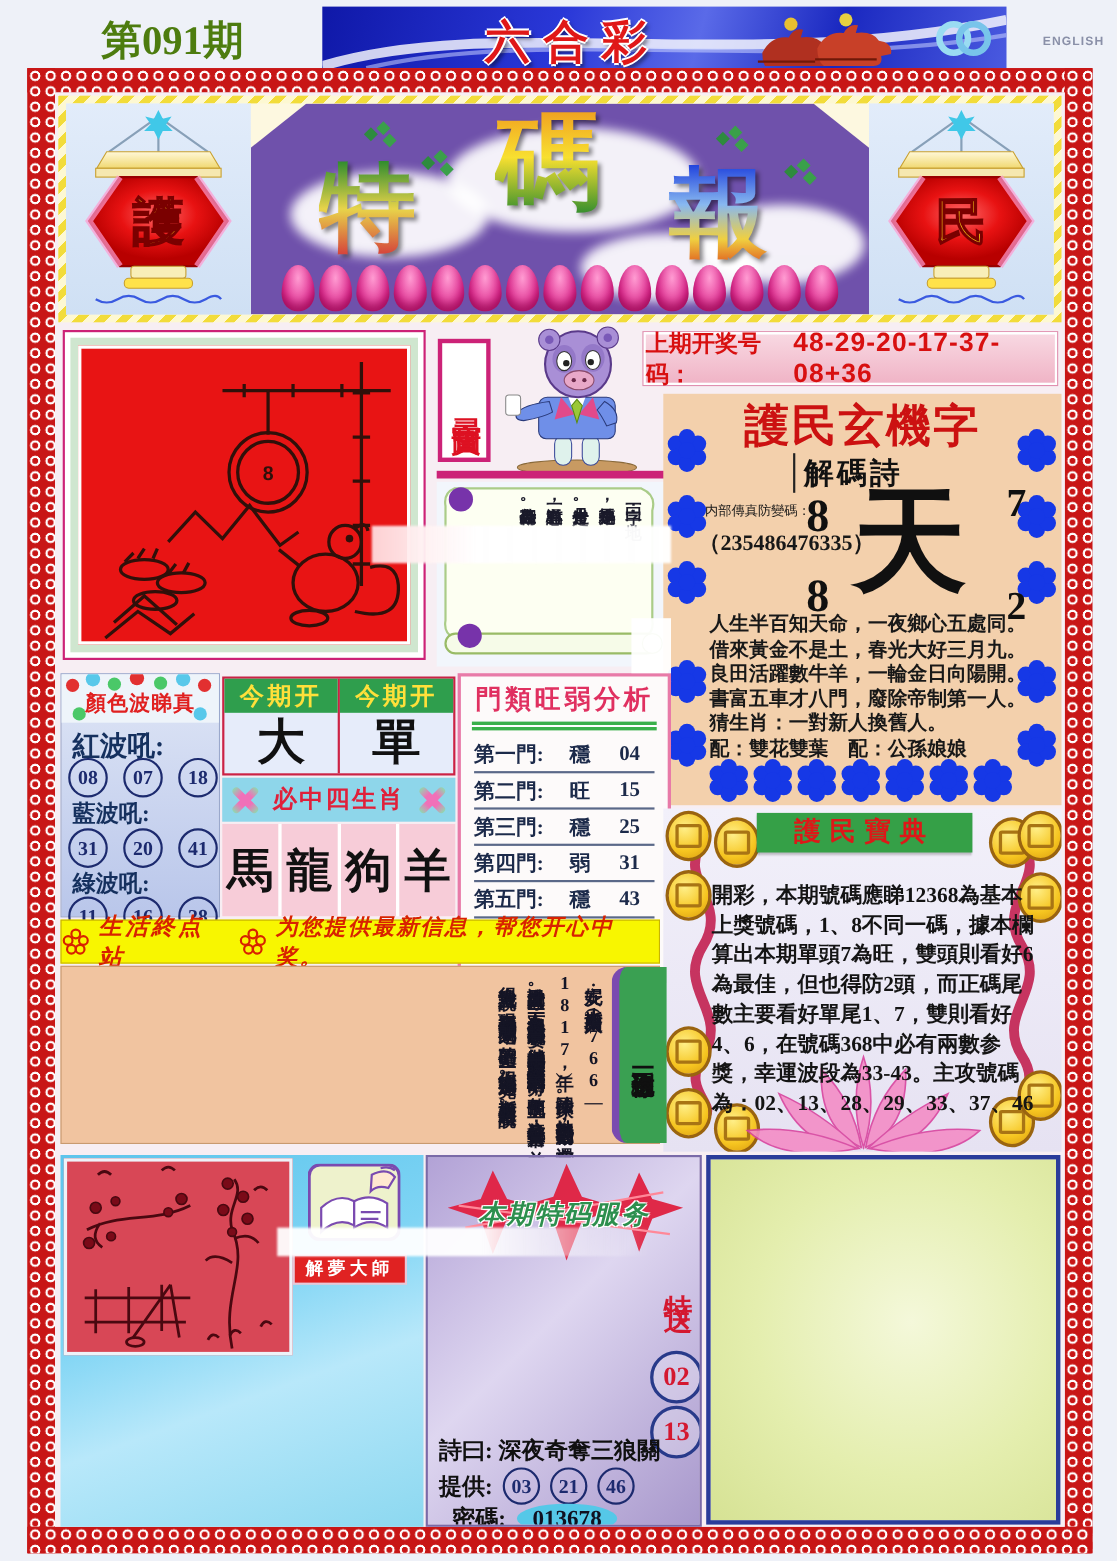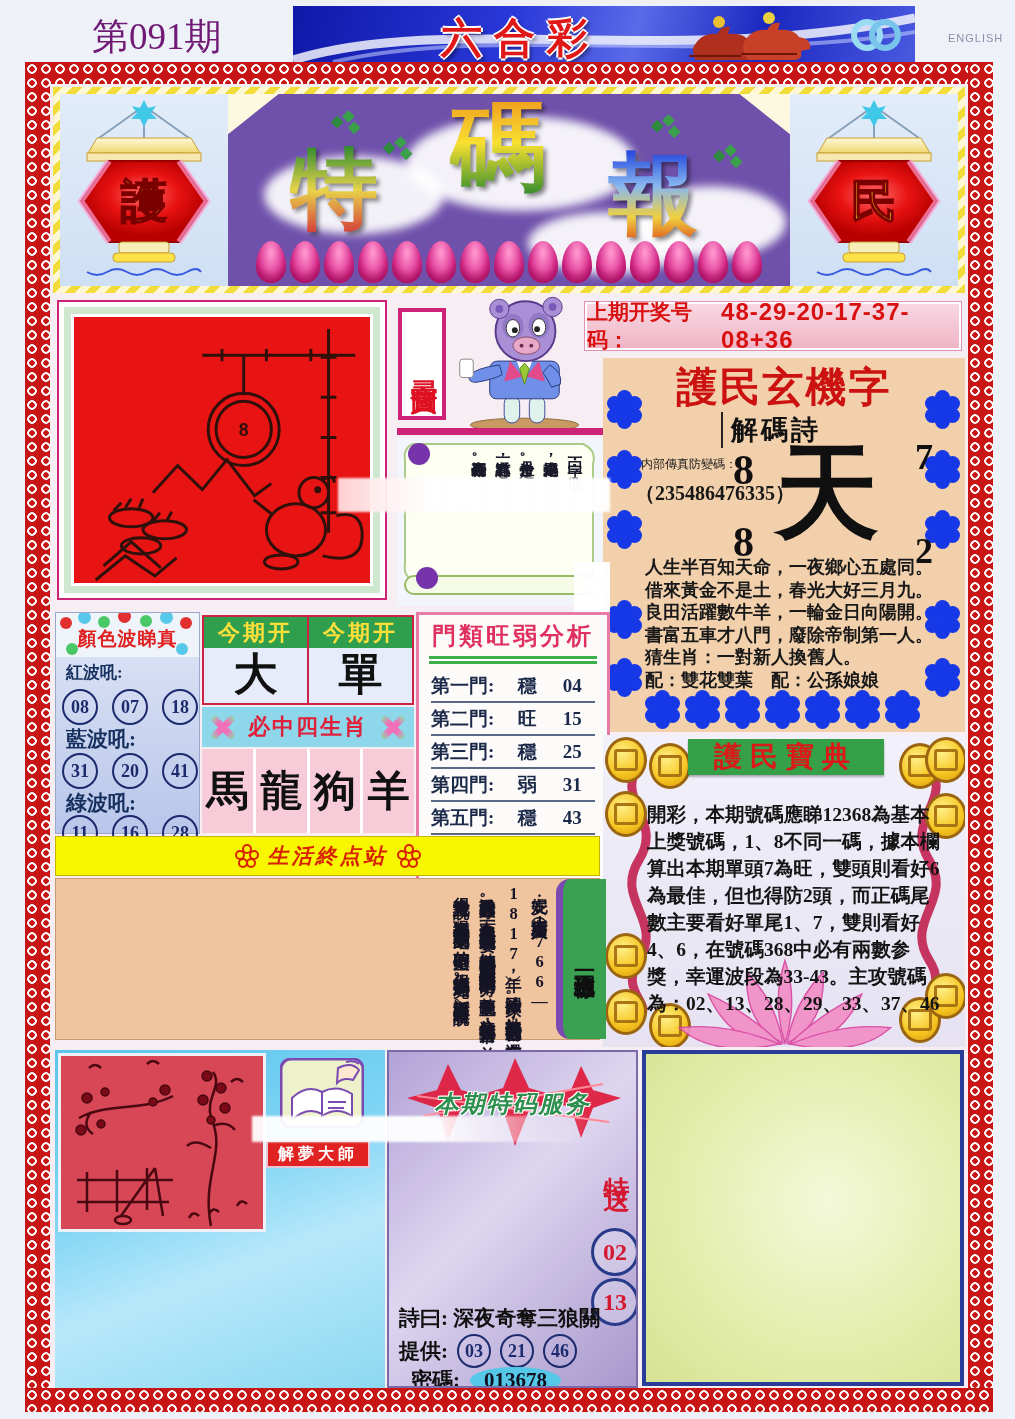--- a/index.html
+++ b/index.html
@@ -42,21 +42,21 @@
      background:linear-gradient(90deg,#8fd8b0,#f070b8 30%,#f070b8 70%,#8fd8b0);}
   .xdec::before{transform:rotate(45deg);} .xdec::after{transform:rotate(-45deg);}
   .vtext{writing-mode:vertical-rl;text-orientation:upright;}
   .artifact{position:absolute;pointer-events:none;}
 </style>
 </head>
 <body>
 
 <div id="page">
 
-  <div class="abs serif" style="left:92px;top:12px;font-size:37px;font-weight:normal;color:#701a75;">第091期</div>
+  <div class="abs serif" style="left:92px;top:12px;font-size:37px;font-weight:bold;color:#4d7c0f;">第091期</div>
 
   <div class="abs" style="left:293px;top:6px;width:622px;height:56px;background:linear-gradient(105deg,#0f18a8 0%,#2a38d8 35%,#5a6ae8 55%,#1a28c0 75%,#4a5ae0 100%);overflow:hidden;">
     <svg class="abs" style="left:0;top:0;" width="622" height="56" viewBox="0 0 622 56">
       <path d="M0,54 C160,6 380,62 622,12" stroke="rgba(255,255,255,.8)" stroke-width="9" fill="none"></path>
       <path d="M40,56 C200,18 420,60 622,26" stroke="rgba(200,210,255,.55)" stroke-width="4" fill="none"></path>
     </svg>
     <div class="abs serif" style="left:148px;top:5px;font-size:41px;font-weight:bold;color:#e01818;letter-spacing:12px;
                 text-shadow:2px 0 0 #fff,-2px 0 0 #fff,0 2px 0 #fff,0 -2px 0 #fff,3px 3px 4px rgba(0,0,0,.5);">六合彩</div>
     <svg class="abs" style="left:388px;top:4px;" width="150" height="50" viewBox="0 0 150 50">
       <g>
@@ -65,21 +65,21 @@
         <path d="M62,34 q8,-16 24,-14 q5,-9 13,-7 l-2,7 q15,-2 21,7 q13,2 11,12 l-9,2 q2,9 -7,9 l-40,2 q-11,-2 -11,-18z" fill="#c84028"></path>
         <circle cx="88" cy="8" r="6" fill="#e8d040"></circle>
         <path d="M8,46 h52 M60,44 h56" stroke="#701808" stroke-width="2"></path>
       </g>
     </svg>
     <svg class="abs" style="left:552px;top:10px;" width="62" height="38" viewBox="0 0 62 38">
       <circle cx="22" cy="19" r="13" fill="none" stroke="#9adcf2" stroke-width="6"></circle>
       <circle cx="40" cy="19" r="13" fill="none" stroke="#78c4ea" stroke-width="6"></circle>
     </svg>
   </div>
-  <div class="abs" style="left:924px;top:32px;font-size:11px;font-weight:normal;color:#8a90a8;letter-spacing:1px;padding-left:24px;">ENGLISH</div>
+  <div class="abs" style="left:924px;top:32px;font-size:11px;font-weight:bold;color:#8a90a8;letter-spacing:1px;padding-left:24px;">ENGLISH</div>
 
   <div class="abs redborder" style="left:25px;top:62px;width:968px;height:22px;"></div>
   <div class="abs redborder" style="left:25px;top:62px;width:25px;height:1350px;"></div>
   <div class="abs redborder" style="left:968px;top:62px;width:25px;height:1350px;"></div>
   <div class="abs redborder" style="left:25px;top:1388px;width:968px;height:24px;"></div>
   <div class="abs content-bg" style="left:50px;top:84px;width:918px;height:1304px;"></div>
 
   <div class="abs stripe" style="left:53px;top:87px;width:912px;height:206px;padding:0;box-sizing:border-box;">
     <div class="mast-inner" style="margin:7px;height:192px;">
       <div class="lantern-panel">
@@ -301,21 +301,21 @@
       <span class="abs" style="left:22px;top:-2px;width:13px;height:13px;border-radius:50%;background:#58c8ea;"></span>
       <span class="abs" style="left:42px;top:3px;width:12px;height:12px;border-radius:50%;background:#4ac868;"></span>
       <span class="abs" style="left:62px;top:-3px;width:13px;height:13px;border-radius:50%;background:#e23030;"></span>
       <span class="abs" style="left:84px;top:2px;width:12px;height:12px;border-radius:50%;background:#4ac868;"></span>
       <span class="abs" style="left:104px;top:-2px;width:13px;height:13px;border-radius:50%;background:#58c8ea;"></span>
       <span class="abs" style="left:124px;top:4px;width:12px;height:12px;border-radius:50%;background:#e23030;"></span>
       <span class="abs" style="left:10px;top:30px;width:12px;height:12px;border-radius:50%;background:#4ac868;"></span>
       <span class="abs" style="left:120px;top:30px;width:12px;height:12px;border-radius:50%;background:#58c8ea;"></span>
       <div class="abs serif" style="left:0;top:13px;width:100%;text-align:center;font-size:19px;font-weight:bold;color:#e02020;letter-spacing:1px;">顏色波睇真</div>
     </div>
-    <div class="abs serif" style="left:10px;top:48px;font-size:17px;font-weight:bold;color:#15305e;font-family:Liberation Serif, serif;">紅波吼:</div>
+    <div class="abs serif" style="left:10px;top:48px;font-size:25px;font-weight:bold;color:#15305e;font-family:Liberation Serif, serif;">紅波吼:</div>
     <div class="abs" style="left:6px;top:76px;display:flex;gap:14px;">
       <span class="ncirc">08</span>
       <span class="ncirc">07</span>
       <span class="ncirc">18</span>
     </div>
     <div class="abs serif" style="left:10px;top:112px;font-size:21px;font-weight:bold;color:#15305e;">藍波吼:</div>
     <div class="abs" style="left:6px;top:140px;display:flex;gap:14px;">
       <span class="ncirc">31</span>
       <span class="ncirc">20</span>
       <span class="ncirc">41</span>
@@ -405,21 +405,21 @@
       <g fill="#f38cc6" stroke="#d8439e" stroke-width="1.5" opacity="0.9">
         <path d="M140 10 q14 42 0 86 q-14 -44 0 -86z"></path>
         <path d="M100 22 q30 30 38 74 q-40 -18 -38 -74z"></path>
         <path d="M180 22 q-30 30 -38 74 q40 -18 38 -74z"></path>
         <path d="M60 45 q40 18 76 52 q-52 2 -76 -52z"></path>
         <path d="M220 45 q-40 18 -76 52 q52 2 76 -52z"></path>
         <path d="M30 80 q50 -6 104 17 q-70 14 -104 -17z"></path>
         <path d="M250 80 q-50 -6 -104 17 q70 14 104 -17z"></path>
       </g>
     </svg>
-    <div class="abs serif" style="left:85px;top:4px;width:196px;height:36px;background:#35a047;color:#dd1818;font-size:28px;font-weight:bold;
+    <div class="abs serif" style="left:85px;top:4px;width:196px;height:36px;background:#35a047;color:#dd1818;font-size:24px;font-weight:bold;
                 text-align:center;line-height:36px;letter-spacing:8px;box-shadow:0 2px 2px rgba(0,0,0,.3);">護民寶典</div>
     <div class="abs serif" style="left:44px;top:66px;width:300px;font-size:19.5px;font-weight:bold;color:#141414;line-height:27px;z-index:2;">開彩，本期號碼應睇12368為基本上獎號碼，1、8不同一碼，據本欄算出本期單頭7為旺，雙頭則看好6為最佳，但也得防2頭，而正碼尾數主要看好單尾1、7，雙則看好4、6，在號碼368中必有兩數参獎，幸運波段為33-43。主攻號碼為：02、13、28、29、33、37、46</div>
   </div>
 
   <div class="abs" style="left:55px;top:836px;width:545px;height:40px;background:#f8f600;border:1px solid #c8b400;box-sizing:border-box;
               display:flex;align-items:center;justify-content:center;gap:8px;">
     <svg width="26" height="26" viewBox="0 0 26 26">
       <g fill="none" stroke="#d82200" stroke-width="2">
           <circle cx="13" cy="6" r="4"></circle>
           <circle cx="6" cy="12" r="4"></circle>
@@ -431,20 +431,21 @@
     <span class="serif" style="color:#d82200;font-size:21px;font-weight:bold;font-style:italic;letter-spacing:3px;">生活終点站</span>
     <svg width="26" height="26" viewBox="0 0 26 26">
       <g fill="none" stroke="#d82200" stroke-width="2">
           <circle cx="13" cy="6" r="4"></circle>
           <circle cx="6" cy="12" r="4"></circle>
           <circle cx="20" cy="12" r="4"></circle>
           <circle cx="9" cy="20" r="4"></circle>
           <circle cx="17" cy="20" r="4"></circle>
         </g>
     </svg>
+    <span class="serif" style="color:#d82200;font-size:20px;font-weight:bold;font-style:italic;letter-spacing:2px;">为您提供最新信息，帮您开心中奖。</span>
   </div>
 
   <div class="abs" style="left:55px;top:878px;width:545px;height:162px;background:#f1c4a0;border:1px solid #c89a70;box-sizing:border-box;">
     <div class="abs vtext serif" style="left:4px;top:5px;width:492px;height:150px;font-size:16.5px;font-weight:bold;color:#151525;line-height:26px;letter-spacing:1px;">安妮·斯塔爾夫人（1766—1817年），法國作家。她熱衷于社會活動，還有能說會道的口才。有一次參加一位政治家舉辦的晚宴，她與漂亮的雷卡米爾夫人正好坐在一個年輕的紈絝公子的兩旁。整個晚上，這位公子都興奮異常，并得意地對人說：現在我正處于智慧和美貌之間。的確不錯，但你一樣也沾不到邊兒。斯塔爾夫人斜着眼說。</div>
     <div class="abs" style="left:500px;top:0;width:43px;height:160px;background:#3aa052;border-left:7px solid #7a4ab0;border-radius:14px 0 0 14px;">
       <div class="vtext serif" style="margin:4px auto 0 auto;font-size:21px;font-weight:bold;color:#101010;height:152px;text-align:center;">一樣也沾不到邊</div>
     </div>
   </div>
 
   <div class="abs" style="left:55px;top:1050px;width:330px;height:338px;background:linear-gradient(160deg,#5cc4ec,#7ed4f4 38%,#b8e8fa 62%,#8cd8f0);overflow:hidden;">

